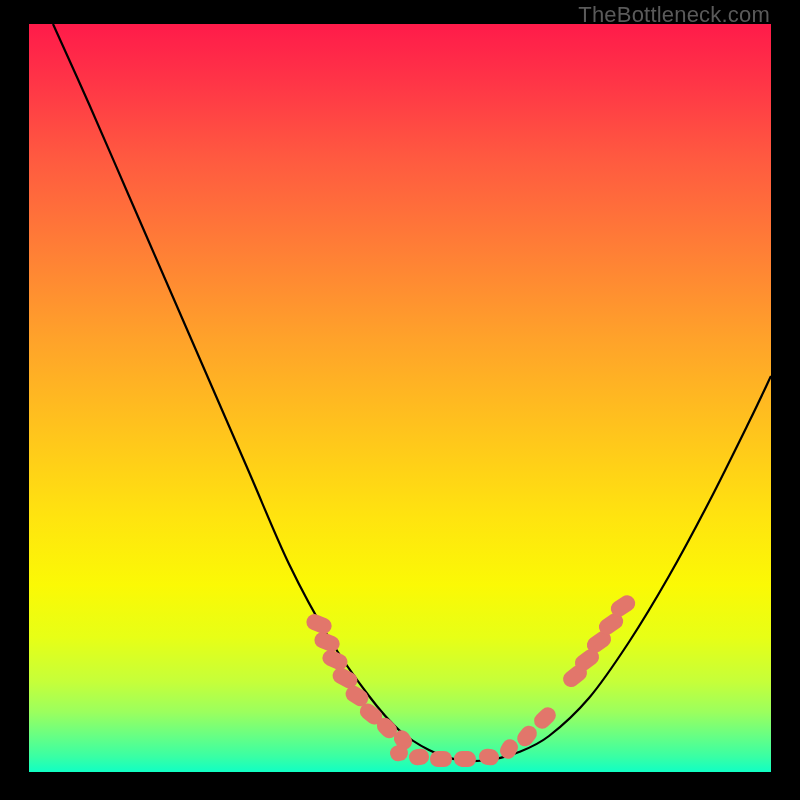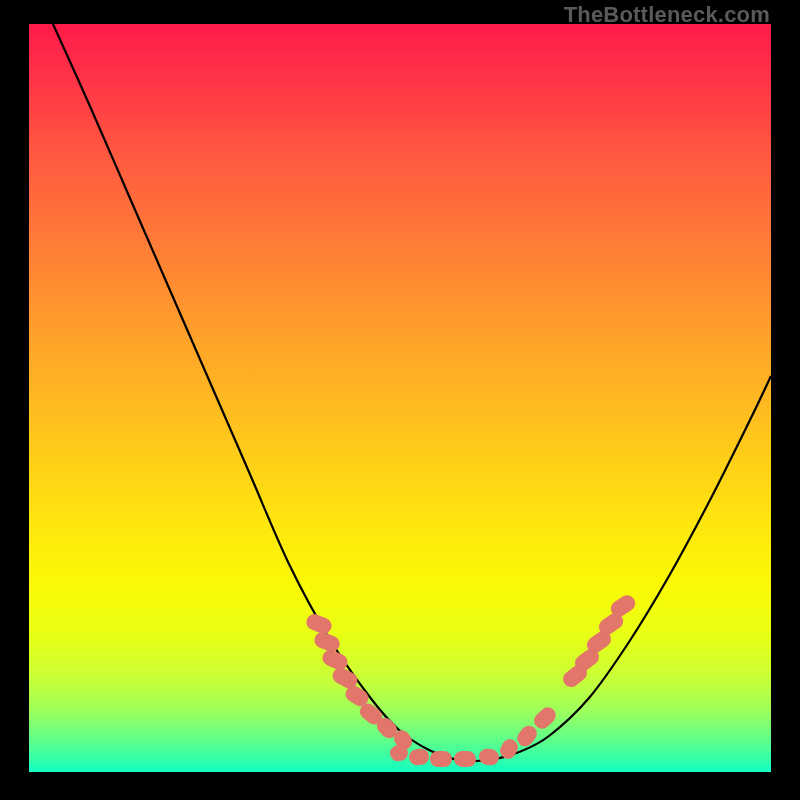--- a/index.html
+++ b/index.html
@@ -32,21 +32,21 @@
       #38ffa5 98%,
       #10ffc4 100%
     );
   }
   .watermark {
     position: absolute;
     top: 2px;
     right: 30px;
     font-family: Arial, Helvetica, sans-serif;
     font-size: 22px;
-    font-weight: bold;
+    font-weight: normal;
     color: #5a5a5a;
     letter-spacing: 0.2px;
   }
   svg.curve {
     position: absolute;
     left: 0;
     top: 0;
     width: 742px;
     height: 748px;
   }

